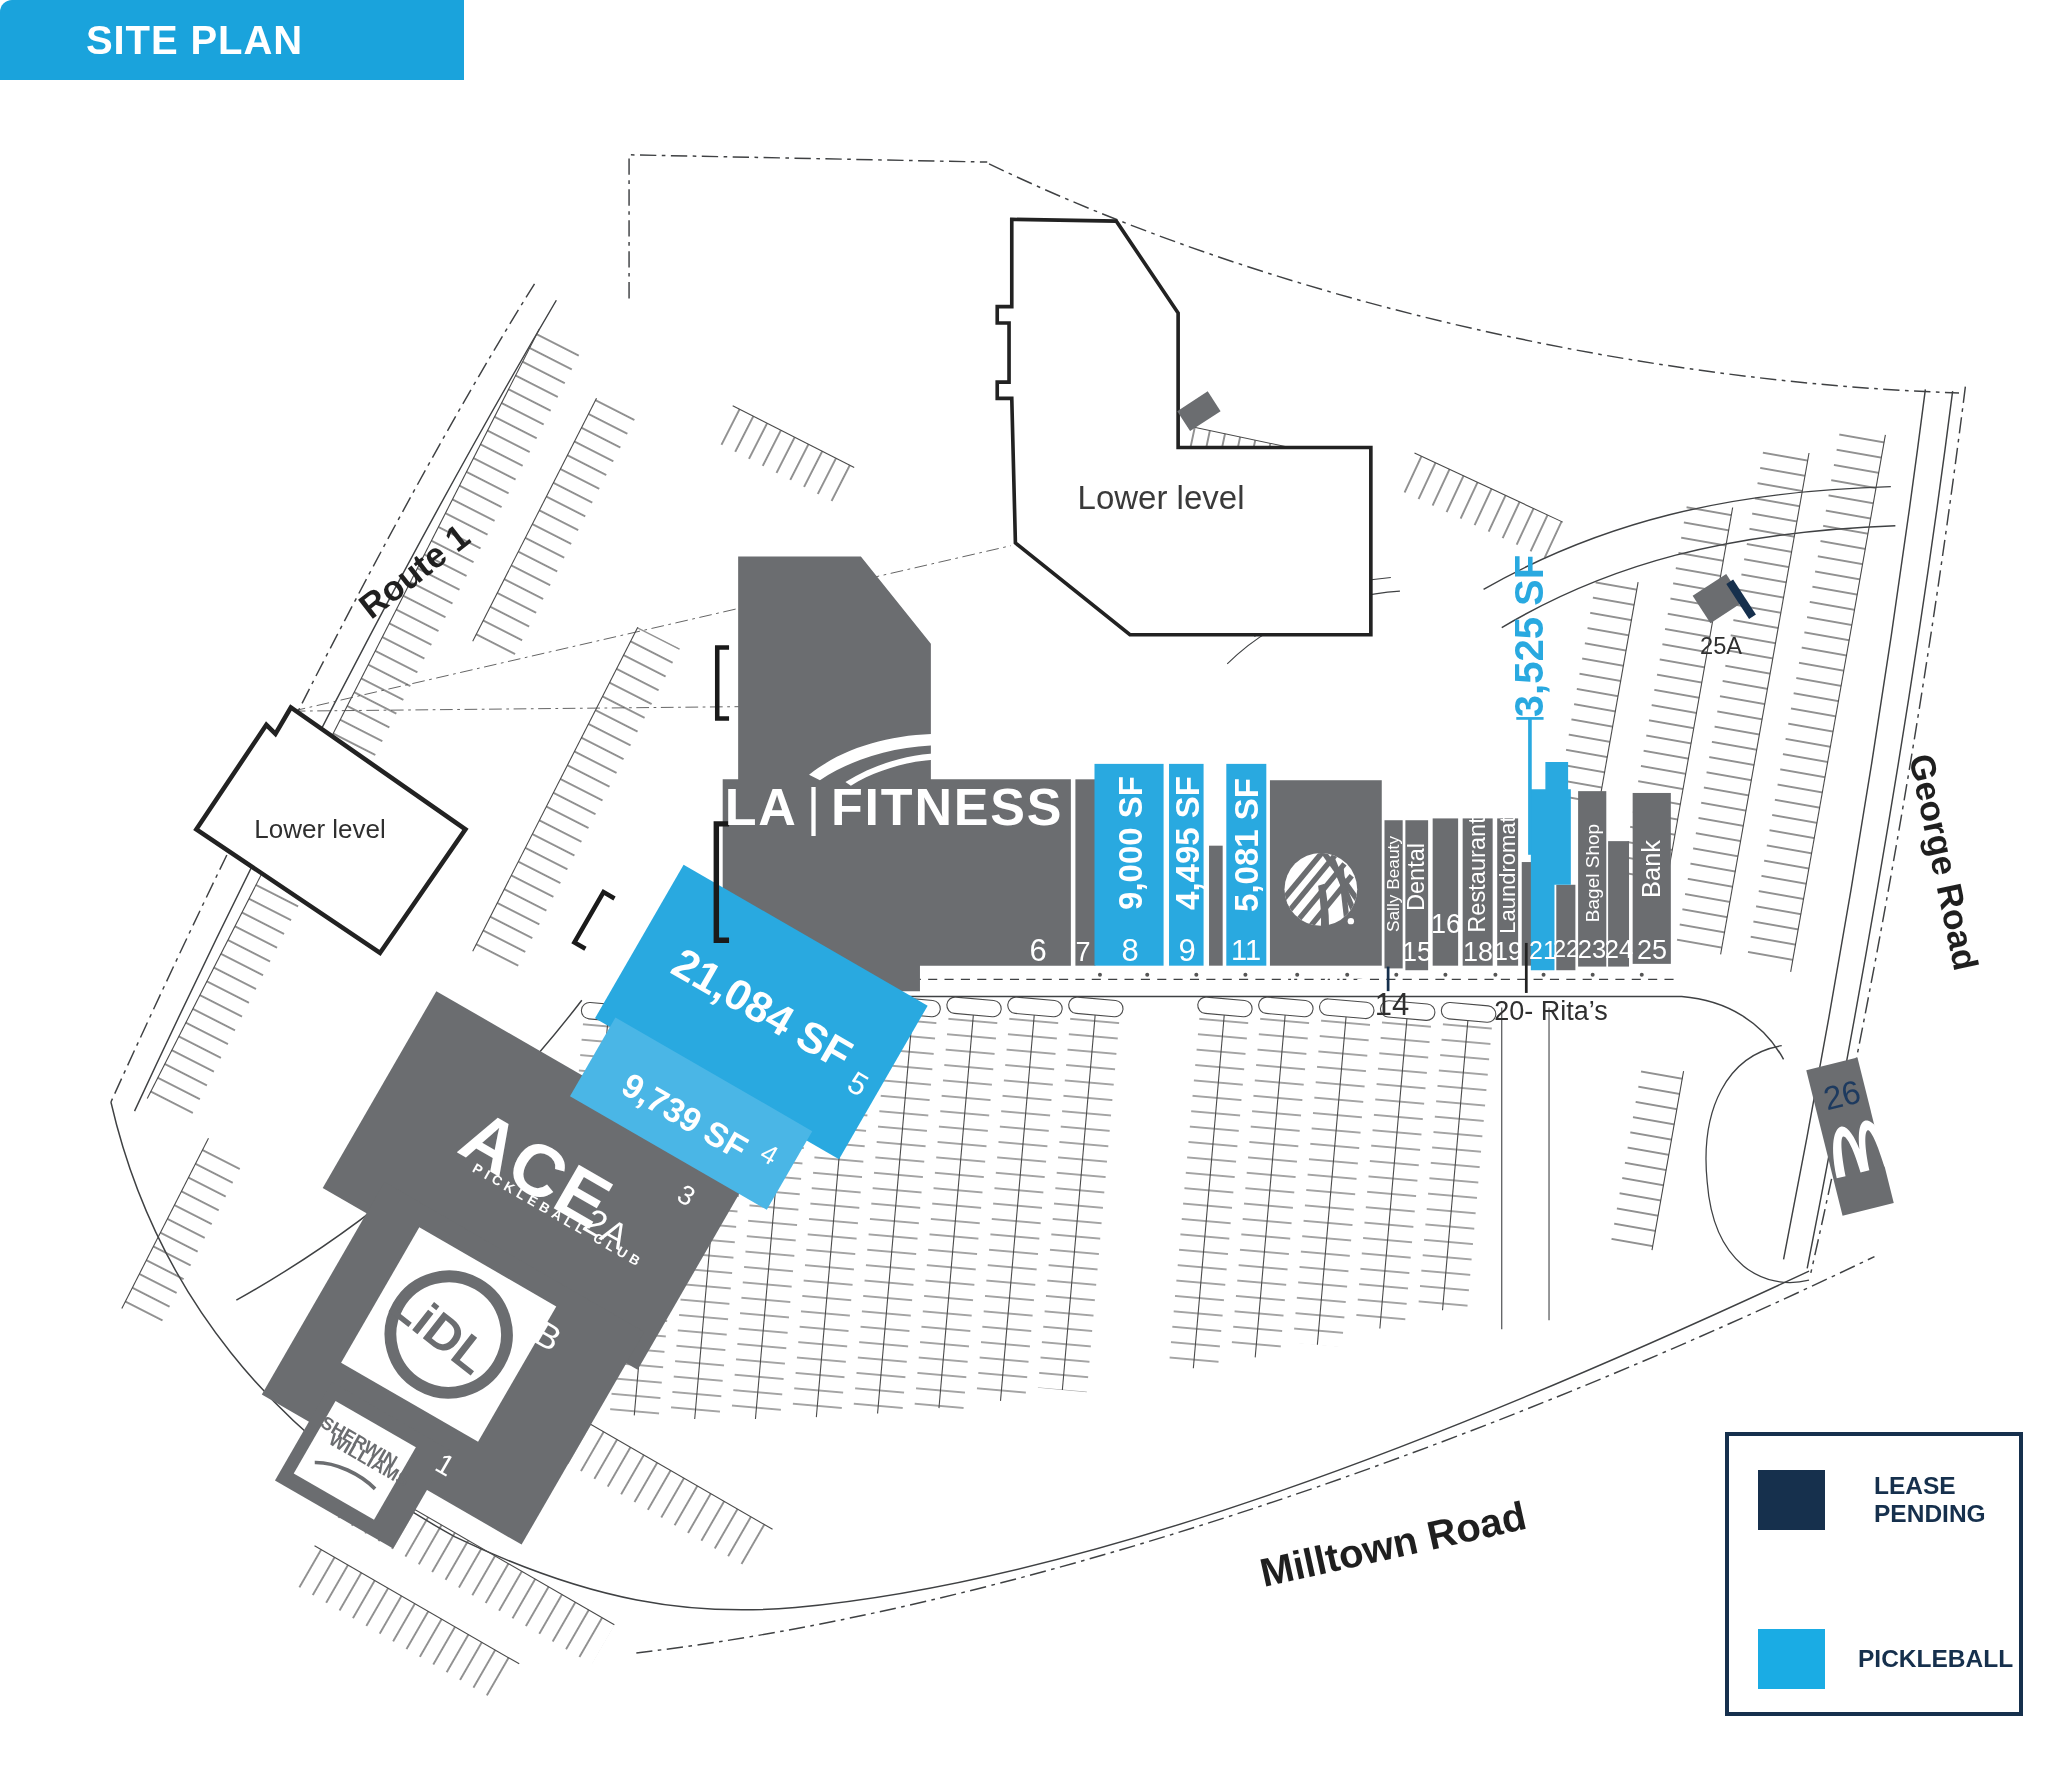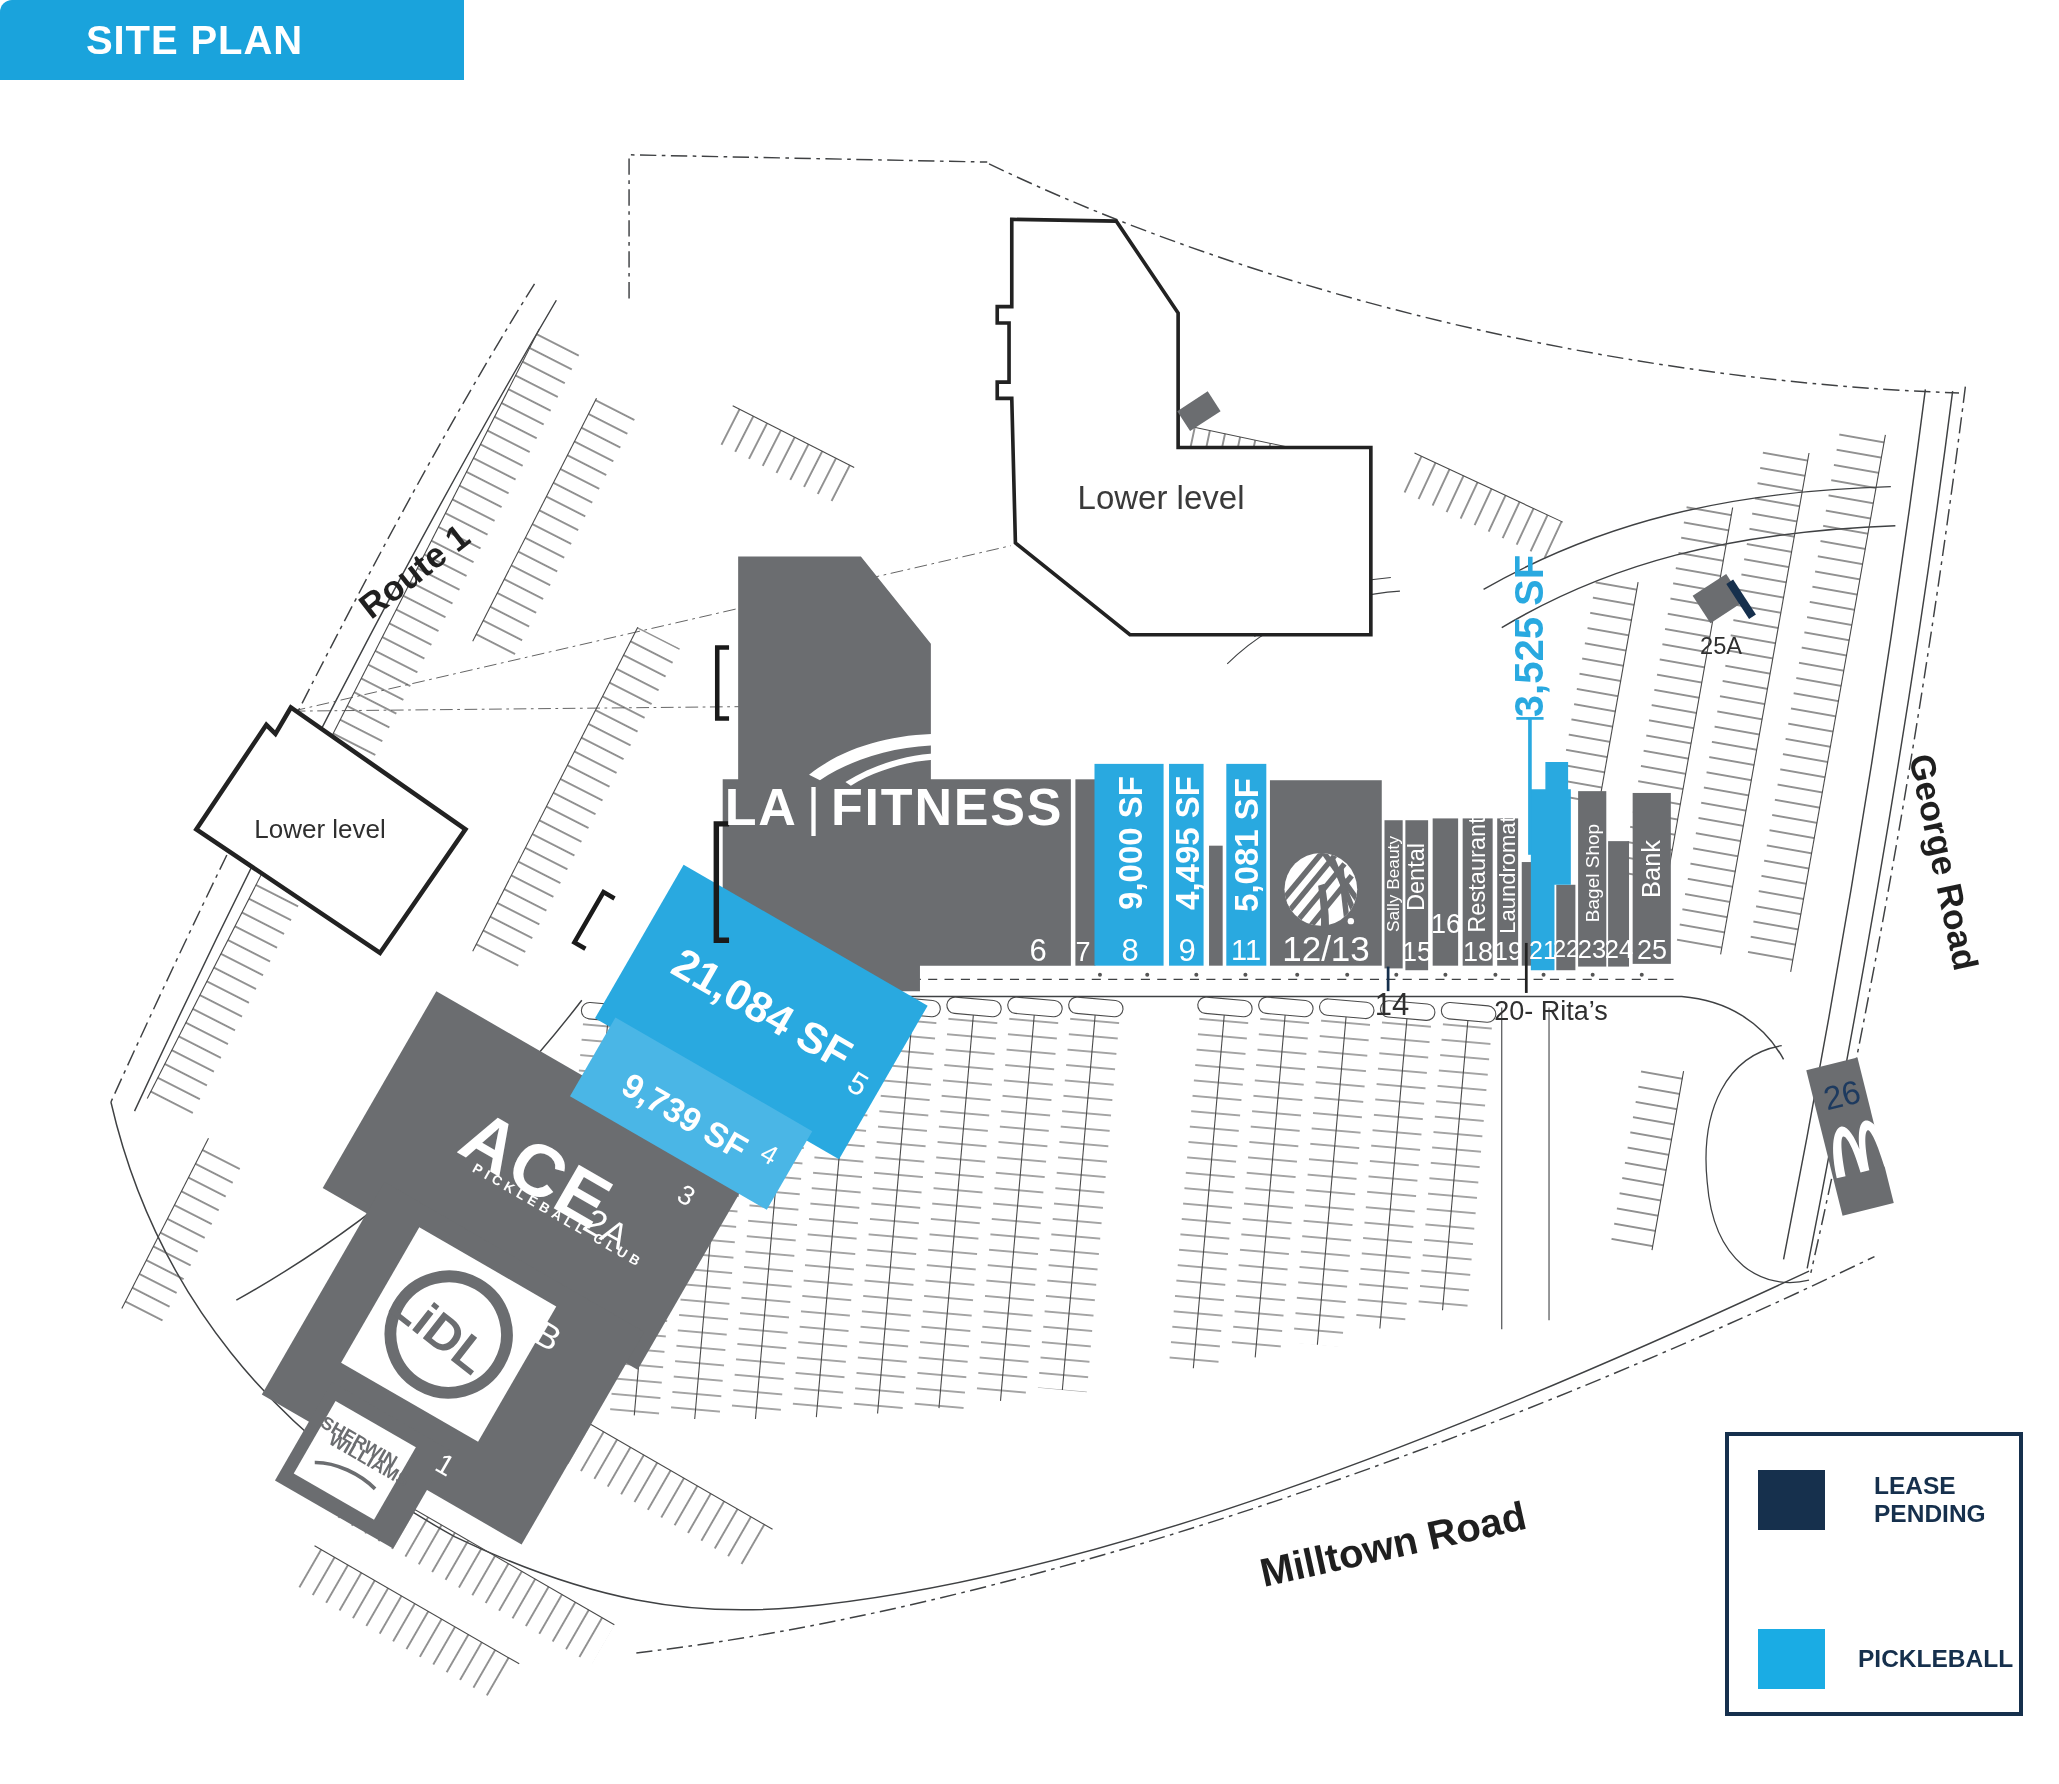--- a/index.html
+++ b/index.html
@@ -346,21 +346,21 @@
 </div>
 <div class="lbl w" style="left:1038px;top:950px;font-size:31px;">6</div>
 
 <div class="lbl w" style="left:1083px;top:952px;font-size:27px;">7</div>
 <div class="lbl w b" style="left:1130px;top:843px;font-size:33px;transform:translate(-50%,-50%) rotate(-90deg);">9,000 SF</div>
 <div class="lbl w" style="left:1130px;top:950px;font-size:31px;">8</div>
 <div class="lbl w b" style="left:1187px;top:843px;font-size:33px;transform:translate(-50%,-50%) rotate(-90deg);">4,495 SF</div>
 <div class="lbl w" style="left:1187px;top:950px;font-size:31px;">9</div>
 <div class="lbl w b" style="left:1246px;top:845px;font-size:33px;transform:translate(-50%,-50%) rotate(-90deg);">5,081 SF</div>
 <div class="lbl w" style="left:1246px;top:950px;font-size:29px;">11</div>
-<div class="lbl w" style="left:1326px;top:948px;font-size:35px;">12/13</div>
+<div class="lbl w" style="left:1326px;top:980px;font-size:35px;">12/13</div>
 
 <div class="lbl w" style="left:1394px;top:884px;font-size:17.3px;transform:translate(-50%,-50%) rotate(-90deg);">Sally Beauty</div>
 <div class="lbl dk" style="left:1392px;top:1004px;font-size:31px;">14</div>
 <div class="lbl w" style="left:1417px;top:877px;font-size:23.6px;transform:translate(-50%,-50%) rotate(-90deg);">Dental</div>
 <div class="lbl w" style="left:1417px;top:952px;font-size:27px;">15</div>
 <div class="lbl w" style="left:1446px;top:924px;font-size:27px;">16</div>
 <div class="lbl w" style="left:1478px;top:875px;font-size:23.6px;transform:translate(-50%,-50%) rotate(-90deg);">Restaurant</div>
 <div class="lbl w" style="left:1478px;top:952px;font-size:27px;">18</div>
 <div class="lbl w" style="left:1508px;top:875px;font-size:22px;transform:translate(-50%,-50%) rotate(-90deg);">Laundromat</div>
 <div class="lbl w" style="left:1508px;top:952px;font-size:25.5px;">19</div>

